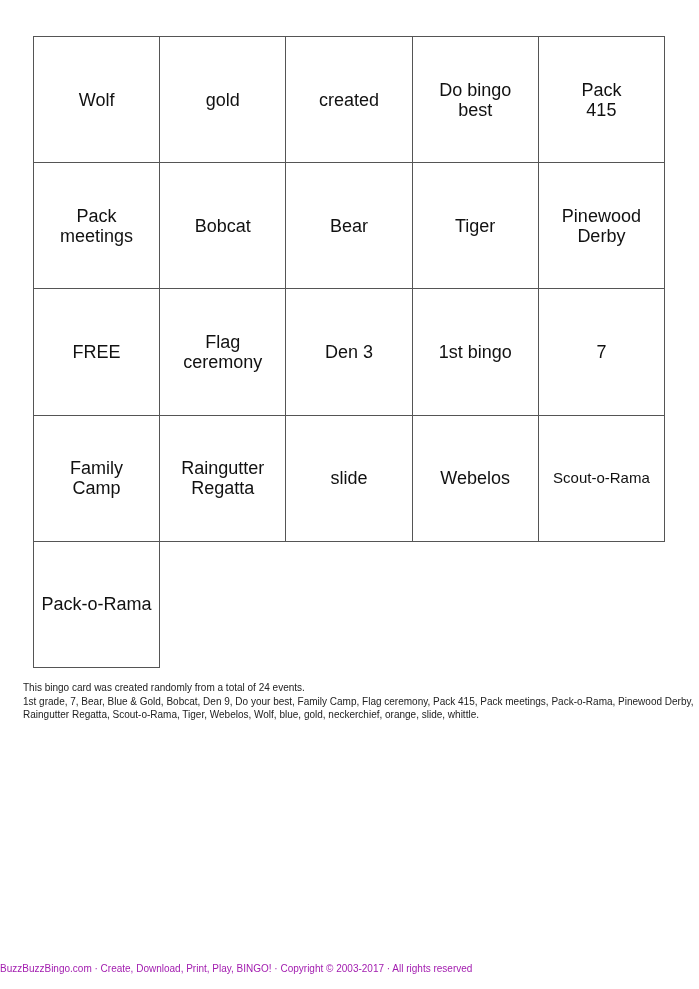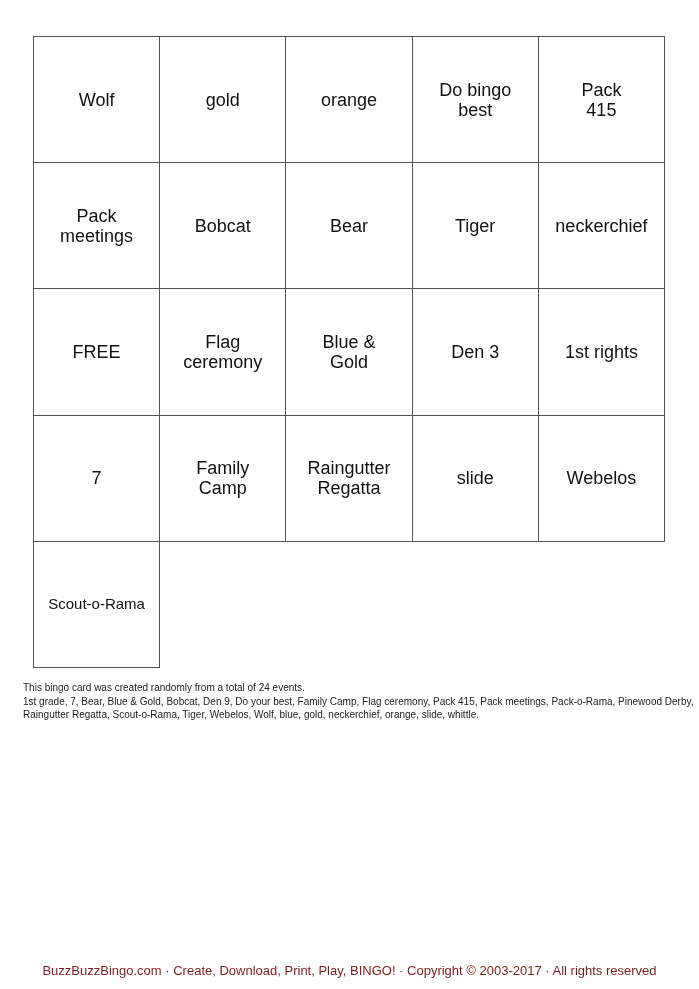--- a/index.html
+++ b/index.html
@@ -6,58 +6,58 @@
   body { width:699px; height:989px; position:relative; overflow:hidden;
          font-family:"Liberation Sans", sans-serif; color:#111; }
   .grid { position:absolute; left:33px; top:36px; width:632px; height:632px;
           display:grid; grid-template-columns:repeat(5,1fr); grid-template-rows:repeat(5,1fr);
           border-top:1px solid #555; border-left:1px solid #555; box-sizing:border-box; }
   .cell { border-right:1px solid #555; border-bottom:1px solid #555;
           display:flex; align-items:center; justify-content:center; text-align:center;
           font-size:18px; line-height:20px; padding:0 4px; box-sizing:border-box; white-space:pre-line; }
   .cell.small { font-size:15px; }
   .info { position:absolute; left:23px; top:681px; font-size:10px; line-height:13.5px; color:#222; width:685px; }
-  .footer { position:absolute; left:0; width:699px; top:963px; text-align:center; font-size:13px; color:#7f1d1d; }
+  .footer { position:absolute; left:0; width:699px; top:963px; font-size:10px; color:#a21caf; }
 </style>
 </head>
 <body>
 
 <div class="grid">
   <div class="cell">Wolf</div>
   <div class="cell">gold</div>
-  <div class="cell">orange</div>
+  <div class="cell">created</div>
   <div class="cell">Do bingo
 best</div>
   <div class="cell">Pack
 415</div>
 
   <div class="cell">Pack
 meetings</div>
   <div class="cell">Bobcat</div>
   <div class="cell">Bear</div>
   <div class="cell">Tiger</div>
 
-  <div class="cell">neckerchief</div>
+  <div class="cell">Pinewood
+Derby</div>
   <div class="cell">FREE</div>
   <div class="cell">Flag
 ceremony</div>
-  <div class="cell">Blue &amp;
-Gold</div>
 
   <div class="cell">Den 3</div>
-  <div class="cell">1st rights</div>
+  <div class="cell">1st bingo</div>
   <div class="cell">7</div>
   <div class="cell">Family
 Camp</div>
 
   <div class="cell">Raingutter
 Regatta</div>
   <div class="cell">slide</div>
   <div class="cell">Webelos</div>
   <div class="cell small">Scout-o-Rama</div>
+  <div class="cell">Pack-o-Rama</div>
 </div>
 
 <div class="info">
   <div>This bingo card was created randomly from a total of 24 events.</div>
   <div>1st grade, 7, Bear, Blue &amp; Gold, Bobcat, Den 9, Do your best, Family Camp, Flag ceremony, Pack 415, Pack meetings, Pack-o-Rama, Pinewood Derby, Raingutter Regatta, Scout-o-Rama, Tiger, Webelos, Wolf, blue, gold, neckerchief, orange, slide, whittle.</div>
 </div>
 
 <div class="footer">BuzzBuzzBingo.com · Create, Download, Print, Play, BINGO! · Copyright © 2003-2017 · All rights reserved</div>
 
 </body></html>

